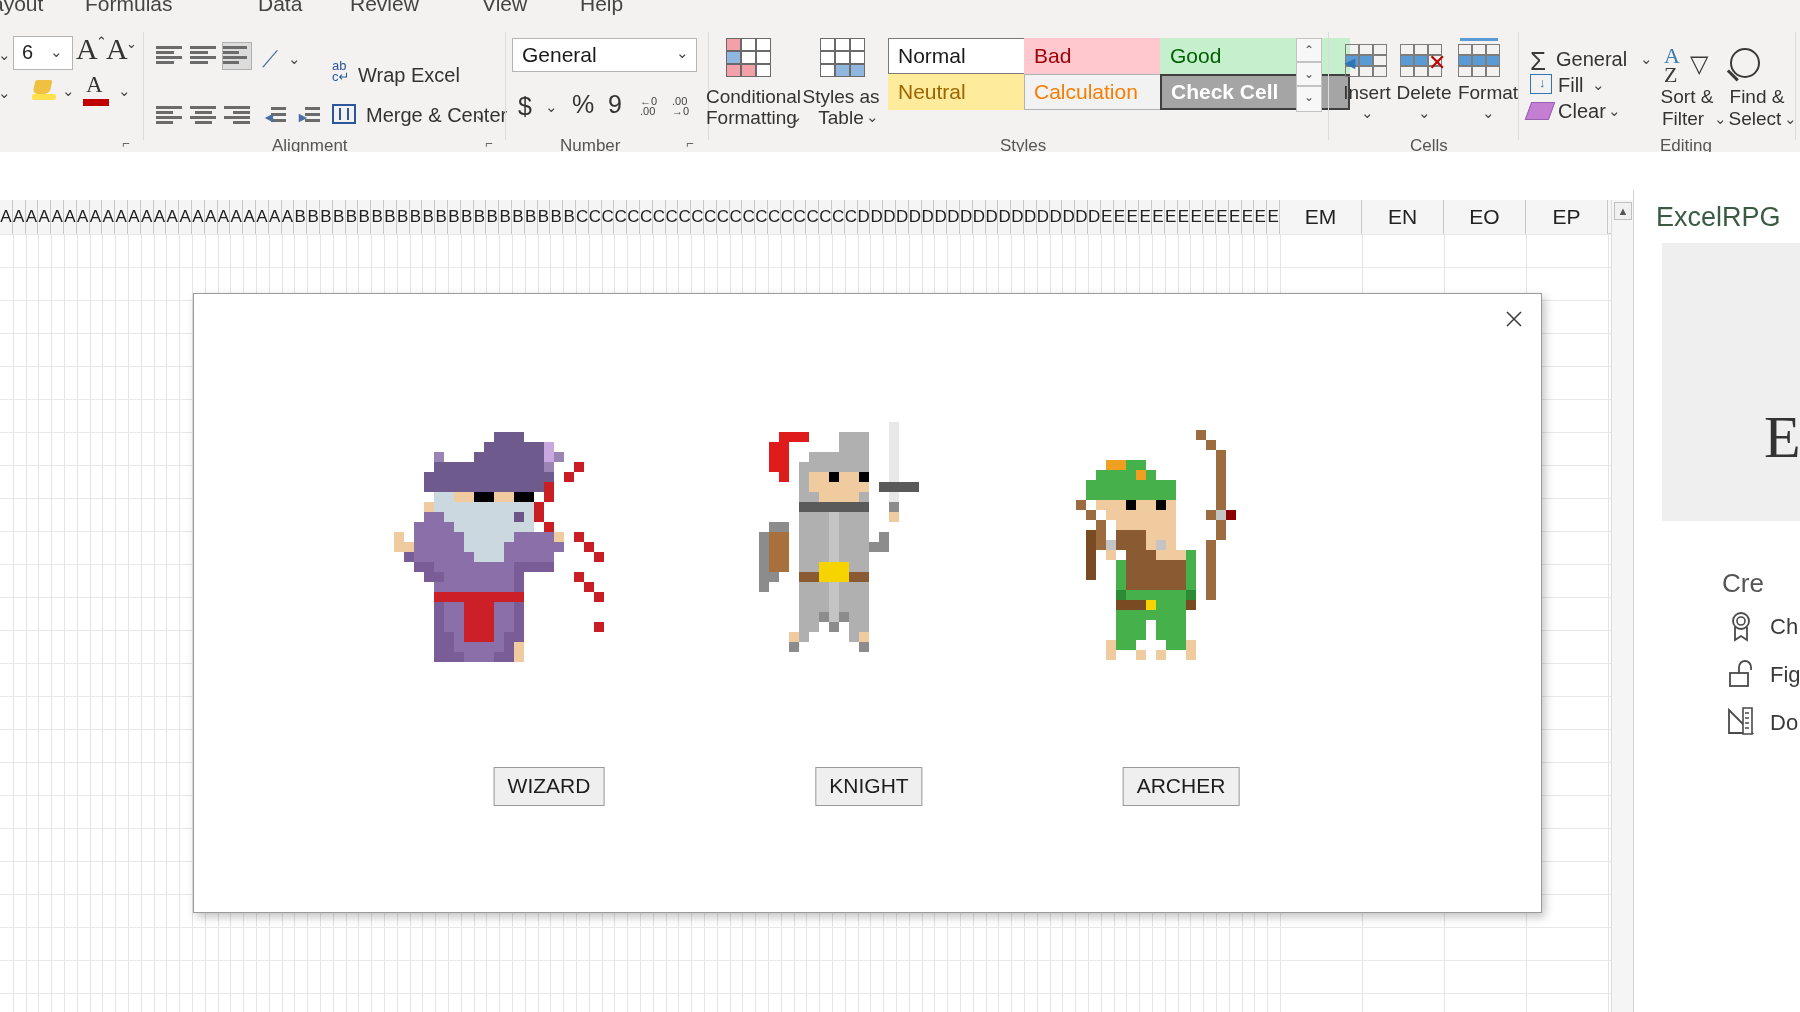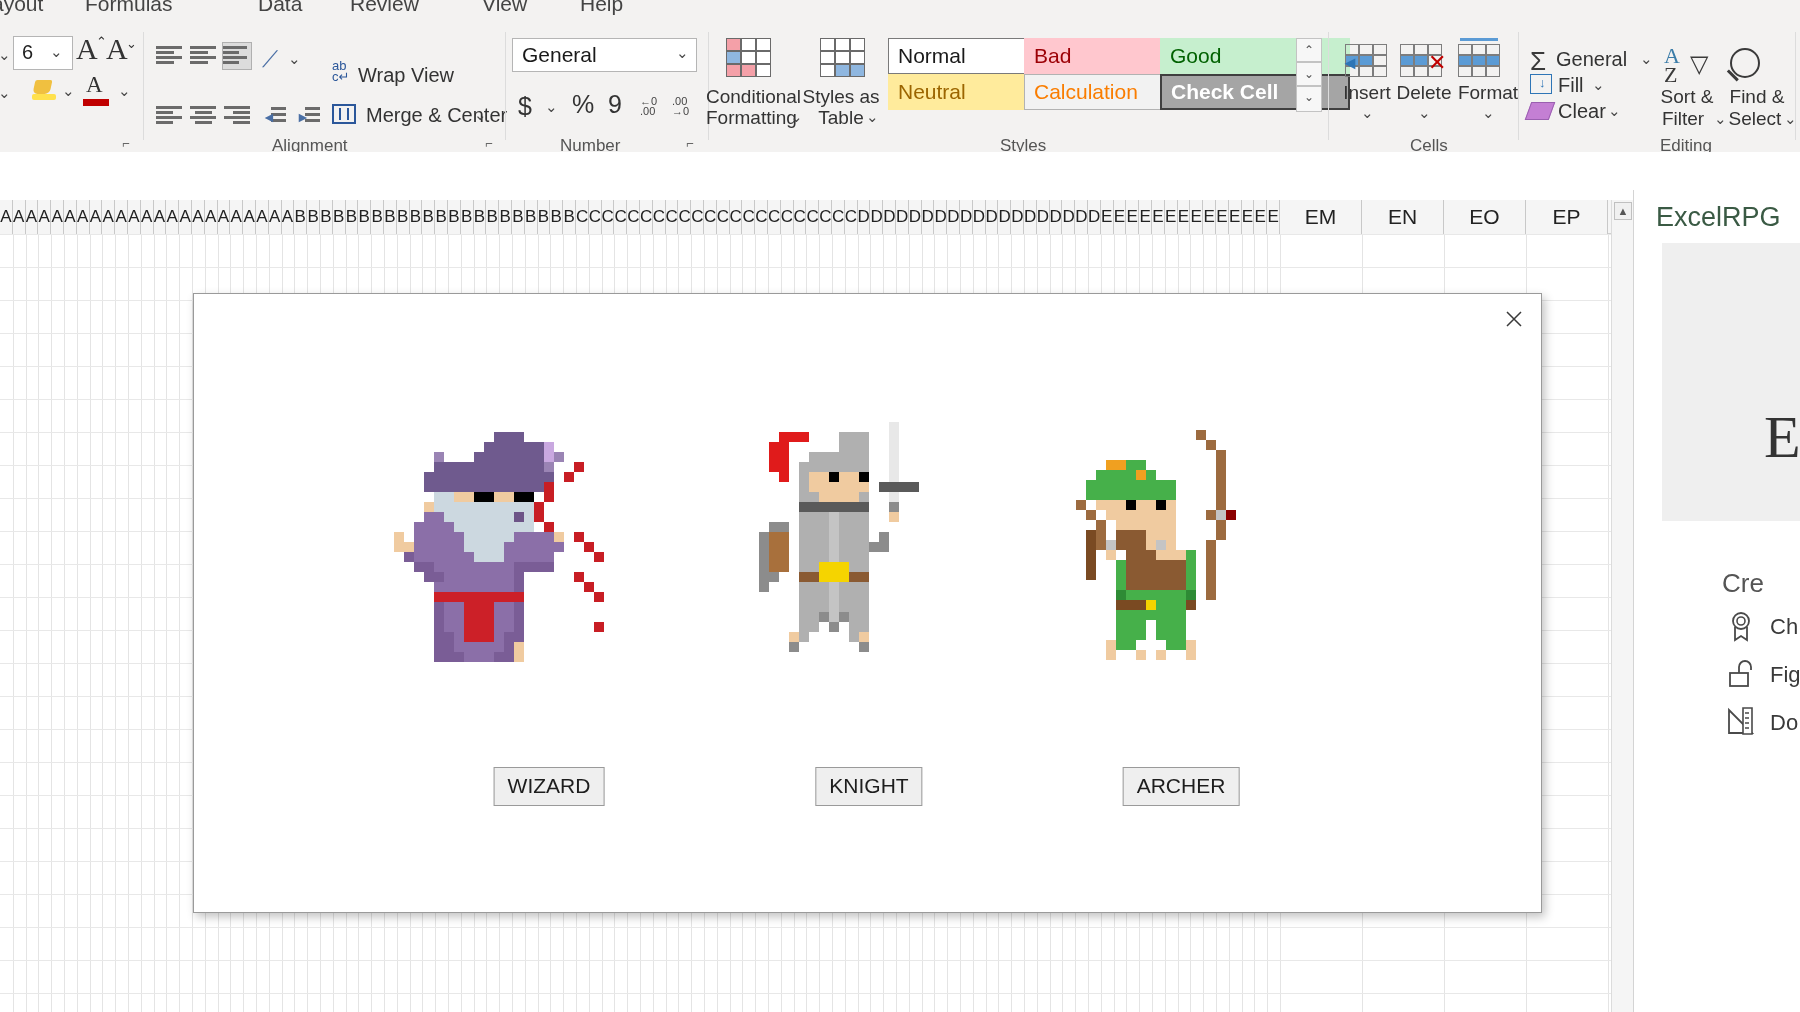--- a/index.html
+++ b/index.html
@@ -165,21 +165,21 @@
     <div class="alg sel" style="left:222px; top:18px;">
       <i style="top:3px;width:24px"></i>
         <i style="top:8px;width:16px"></i>
         <i style="top:13px;width:24px"></i>
         <i style="top:18px;width:16px"></i>
     </div>
     <div style="position:absolute; left:262px; top:22px; font-size:23px; color:#4a6fa5;">⟋</div>
     <div class="chev" style="left:288px; top:26px;">⌄</div>
 
     <div class="ab-icon" style="left:332px; top:36px;">ab<br>c↵</div>
-    <div class="wraptext" style="left:358px; top:40px;">Wrap View</div>
+    <div class="wraptext" style="left:358px; top:40px;">Wrap Excel</div>
 
     <div class="alg" style="left:156px; top:82px;">
       <i style="top:0;width:26px"></i>
         <i style="top:5px;width:17px"></i>
         <i style="top:10px;width:26px"></i>
         <i style="top:15px;width:17px"></i>
     </div>
     <div class="alg" style="left:190px; top:82px;">
       <i style="top:0;width:26px"></i>
         <i style="top:5px;left:5px;width:17px"></i>

